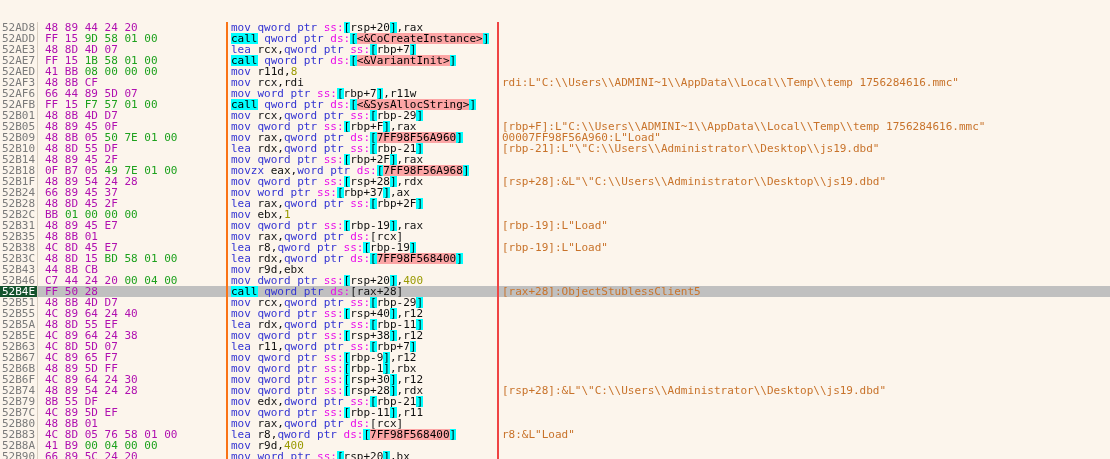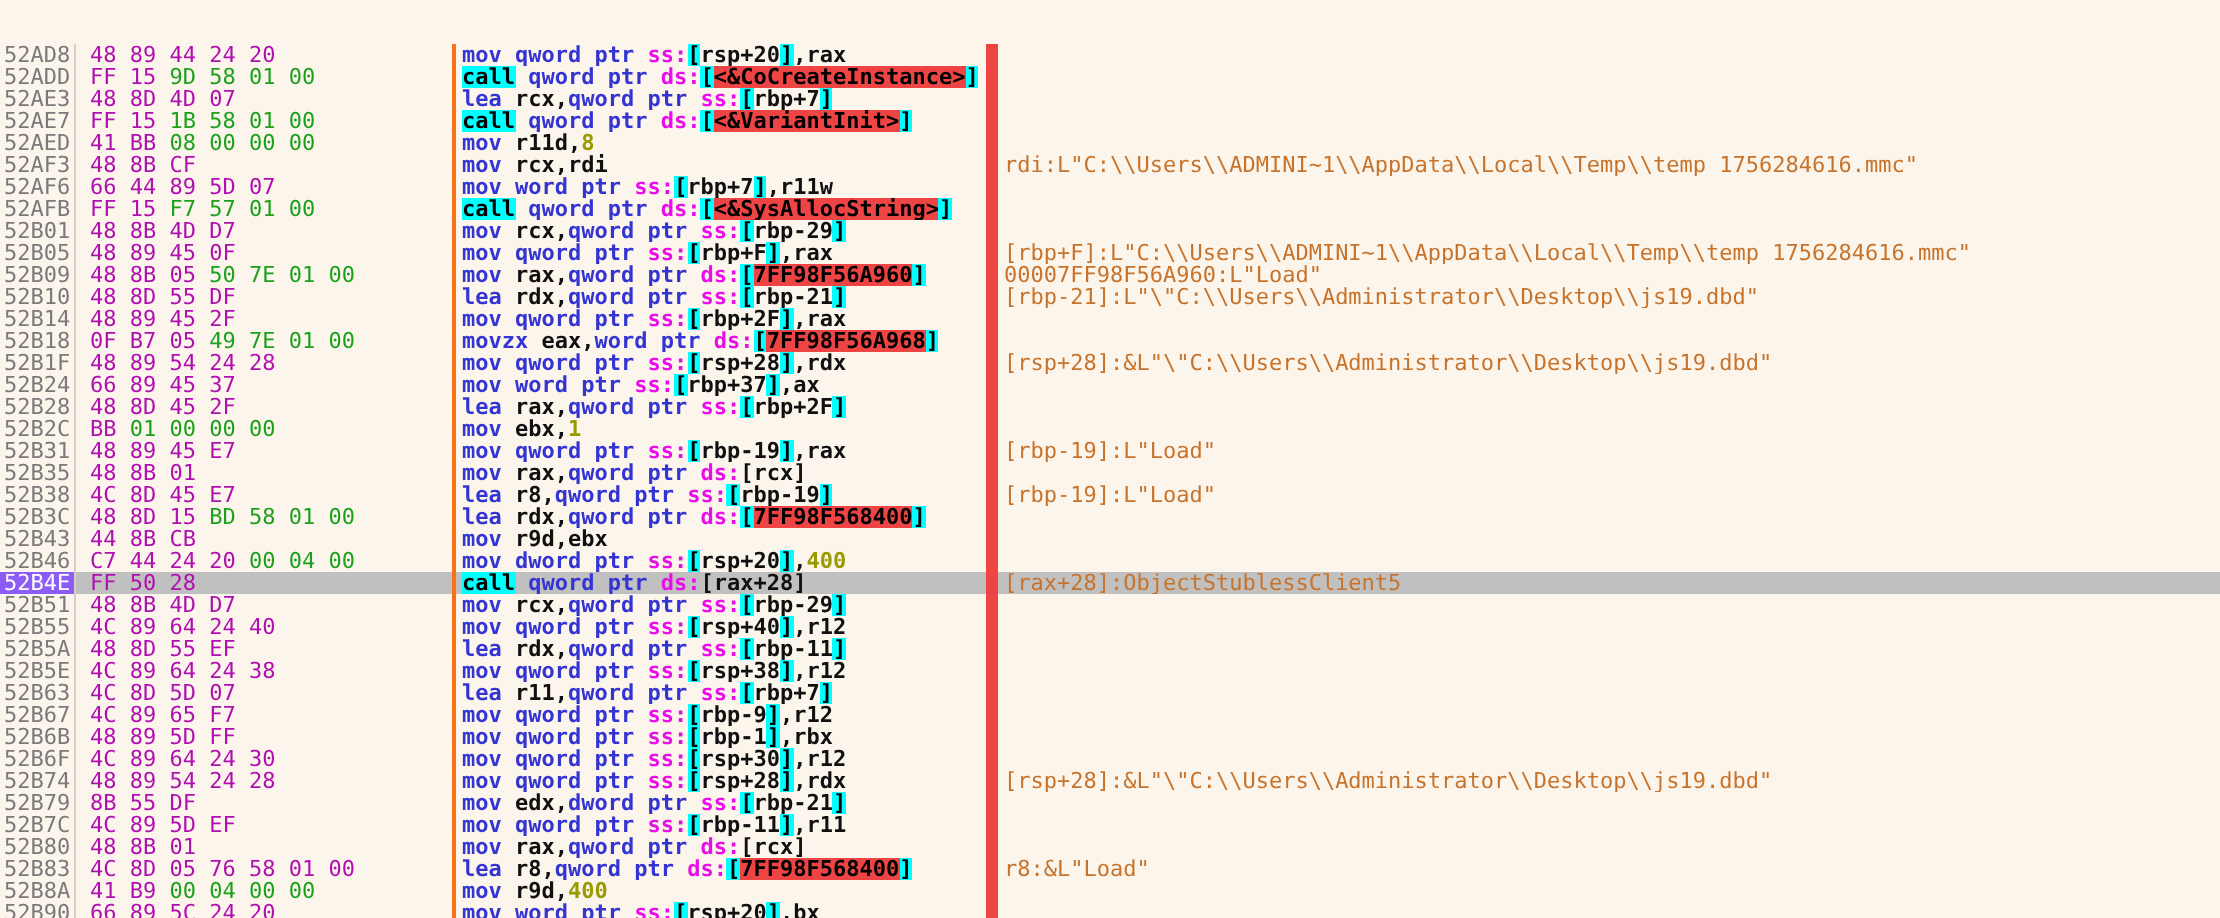--- a/index.html
+++ b/index.html
@@ -10,31 +10,31 @@
   #disasm{
     position:absolute;left:0;top:0;width:1110px;height:459px;
     font-family:"DejaVu Sans Mono","Liberation Mono",monospace;
     font-size:11px;line-height:11px;white-space:pre;color:#101010;
     cursor:default;
   }
   .row{display:flex;height:11px;}
   .cell{box-sizing:border-box;height:11px;overflow:hidden;}
   .c-addr{width:38px;padding-left:2px;color:#7A7A7A;border-right:1px solid #D8CEC2;}
   .c-bytes{width:190px;padding-left:7px;border-right:2px solid #f97316;}
-  .c-disasm{width:271px;padding-left:3px;border-right:6px solid #ef4444;font-weight:bold;}
+  .c-disasm{width:271px;padding-left:3px;border-right:2px solid #ef4444;}
   .c-comment{flex:1;padding-left:3px;color:#C8732B;}
   .t-by{color:#B010B0;}          
   .t-bg{color:#1DA11D;}          
   .t-b{color:#3434D2;}           
   .t-k{color:#101010;}           
   .t-s{color:#E90EE9;}           
   .t-o{color:#999900;}           
   .t-c{background:#00FFFF;color:#000;} 
-  .t-y{background:#ef4444;color:#000;} 
+  .t-y{background:#fca5a5;color:#000;} 
   .sel{background:#C0C0C0;}
-  .sel .c-addr{background:#8b5cf6;color:#FFF;}
+  .sel .c-addr{background:#14532d;color:#FFF;}
 </style>
 </head>
 <body>
 
 <div id="disasm">
   <div><div class="row"><div class="cell c-addr">52AD8</div><div class="cell c-bytes"><span class="t-by">48 89 44 24 20</span></div><div class="cell c-disasm"><span class="t-b">mov qword ptr </span><span class="t-s">ss:</span><span class="t-c">[</span><span class="t-k">rsp+20</span><span class="t-c">]</span><span class="t-k">,rax</span></div><div class="cell c-comment"></div></div><div class="row"><div class="cell c-addr">52ADD</div><div class="cell c-bytes"><span class="t-by">FF 15</span> <span class="t-bg">9D 58 01 00</span></div><div class="cell c-disasm"><span class="t-c">call</span><span class="t-k"> </span><span class="t-b">qword ptr </span><span class="t-s">ds:</span><span class="t-c">[</span><span class="t-y">&lt;&amp;CoCreateInstance&gt;</span><span class="t-c">]</span></div><div class="cell c-comment"></div></div><div class="row"><div class="cell c-addr">52AE3</div><div class="cell c-bytes"><span class="t-by">48 8D 4D 07</span></div><div class="cell c-disasm"><span class="t-b">lea </span><span class="t-k">rcx,</span><span class="t-b">qword ptr </span><span class="t-s">ss:</span><span class="t-c">[</span><span class="t-k">rbp+7</span><span class="t-c">]</span></div><div class="cell c-comment"></div></div><div class="row"><div class="cell c-addr">52AE7</div><div class="cell c-bytes"><span class="t-by">FF 15</span> <span class="t-bg">1B 58 01 00</span></div><div class="cell c-disasm"><span class="t-c">call</span><span class="t-k"> </span><span class="t-b">qword ptr </span><span class="t-s">ds:</span><span class="t-c">[</span><span class="t-y">&lt;&amp;VariantInit&gt;</span><span class="t-c">]</span></div><div class="cell c-comment"></div></div><div class="row"><div class="cell c-addr">52AED</div><div class="cell c-bytes"><span class="t-by">41 BB</span> <span class="t-bg">08 00 00 00</span></div><div class="cell c-disasm"><span class="t-b">mov </span><span class="t-k">r11d,</span><span class="t-o">8</span></div><div class="cell c-comment"></div></div><div class="row"><div class="cell c-addr">52AF3</div><div class="cell c-bytes"><span class="t-by">48 8B CF</span></div><div class="cell c-disasm"><span class="t-b">mov </span><span class="t-k">rcx,rdi</span></div><div class="cell c-comment">rdi:L"C:\\Users\\ADMINI~1\\AppData\\Local\\Temp\\temp_1756284616.mmc"</div></div><div class="row"><div class="cell c-addr">52AF6</div><div class="cell c-bytes"><span class="t-by">66 44 89 5D 07</span></div><div class="cell c-disasm"><span class="t-b">mov word ptr </span><span class="t-s">ss:</span><span class="t-c">[</span><span class="t-k">rbp+7</span><span class="t-c">]</span><span class="t-k">,r11w</span></div><div class="cell c-comment"></div></div><div class="row"><div class="cell c-addr">52AFB</div><div class="cell c-bytes"><span class="t-by">FF 15</span> <span class="t-bg">F7 57 01 00</span></div><div class="cell c-disasm"><span class="t-c">call</span><span class="t-k"> </span><span class="t-b">qword ptr </span><span class="t-s">ds:</span><span class="t-c">[</span><span class="t-y">&lt;&amp;SysAllocString&gt;</span><span class="t-c">]</span></div><div class="cell c-comment"></div></div><div class="row"><div class="cell c-addr">52B01</div><div class="cell c-bytes"><span class="t-by">48 8B 4D D7</span></div><div class="cell c-disasm"><span class="t-b">mov </span><span class="t-k">rcx,</span><span class="t-b">qword ptr </span><span class="t-s">ss:</span><span class="t-c">[</span><span class="t-k">rbp-29</span><span class="t-c">]</span></div><div class="cell c-comment"></div></div><div class="row"><div class="cell c-addr">52B05</div><div class="cell c-bytes"><span class="t-by">48 89 45 0F</span></div><div class="cell c-disasm"><span class="t-b">mov qword ptr </span><span class="t-s">ss:</span><span class="t-c">[</span><span class="t-k">rbp+F</span><span class="t-c">]</span><span class="t-k">,rax</span></div><div class="cell c-comment">[rbp+F]:L"C:\\Users\\ADMINI~1\\AppData\\Local\\Temp\\temp_1756284616.mmc"</div></div><div class="row"><div class="cell c-addr">52B09</div><div class="cell c-bytes"><span class="t-by">48 8B 05</span> <span class="t-bg">50 7E 01 00</span></div><div class="cell c-disasm"><span class="t-b">mov </span><span class="t-k">rax,</span><span class="t-b">qword ptr </span><span class="t-s">ds:</span><span class="t-c">[</span><span class="t-y">7FF98F56A960</span><span class="t-c">]</span></div><div class="cell c-comment">00007FF98F56A960:L"Load"</div></div><div class="row"><div class="cell c-addr">52B10</div><div class="cell c-bytes"><span class="t-by">48 8D 55 DF</span></div><div class="cell c-disasm"><span class="t-b">lea </span><span class="t-k">rdx,</span><span class="t-b">qword ptr </span><span class="t-s">ss:</span><span class="t-c">[</span><span class="t-k">rbp-21</span><span class="t-c">]</span></div><div class="cell c-comment">[rbp-21]:L"\"C:\\Users\\Administrator\\Desktop\\js19.dbd"</div></div><div class="row"><div class="cell c-addr">52B14</div><div class="cell c-bytes"><span class="t-by">48 89 45 2F</span></div><div class="cell c-disasm"><span class="t-b">mov qword ptr </span><span class="t-s">ss:</span><span class="t-c">[</span><span class="t-k">rbp+2F</span><span class="t-c">]</span><span class="t-k">,rax</span></div><div class="cell c-comment"></div></div><div class="row"><div class="cell c-addr">52B18</div><div class="cell c-bytes"><span class="t-by">0F B7 05</span> <span class="t-bg">49 7E 01 00</span></div><div class="cell c-disasm"><span class="t-b">movzx </span><span class="t-k">eax,</span><span class="t-b">word ptr </span><span class="t-s">ds:</span><span class="t-c">[</span><span class="t-y">7FF98F56A968</span><span class="t-c">]</span></div><div class="cell c-comment"></div></div><div class="row"><div class="cell c-addr">52B1F</div><div class="cell c-bytes"><span class="t-by">48 89 54 24 28</span></div><div class="cell c-disasm"><span class="t-b">mov qword ptr </span><span class="t-s">ss:</span><span class="t-c">[</span><span class="t-k">rsp+28</span><span class="t-c">]</span><span class="t-k">,rdx</span></div><div class="cell c-comment">[rsp+28]:&amp;L"\"C:\\Users\\Administrator\\Desktop\\js19.dbd"</div></div><div class="row"><div class="cell c-addr">52B24</div><div class="cell c-bytes"><span class="t-by">66 89 45 37</span></div><div class="cell c-disasm"><span class="t-b">mov word ptr </span><span class="t-s">ss:</span><span class="t-c">[</span><span class="t-k">rbp+37</span><span class="t-c">]</span><span class="t-k">,ax</span></div><div class="cell c-comment"></div></div><div class="row"><div class="cell c-addr">52B28</div><div class="cell c-bytes"><span class="t-by">48 8D 45 2F</span></div><div class="cell c-disasm"><span class="t-b">lea </span><span class="t-k">rax,</span><span class="t-b">qword ptr </span><span class="t-s">ss:</span><span class="t-c">[</span><span class="t-k">rbp+2F</span><span class="t-c">]</span></div><div class="cell c-comment"></div></div><div class="row"><div class="cell c-addr">52B2C</div><div class="cell c-bytes"><span class="t-by">BB</span> <span class="t-bg">01 00 00 00</span></div><div class="cell c-disasm"><span class="t-b">mov </span><span class="t-k">ebx,</span><span class="t-o">1</span></div><div class="cell c-comment"></div></div><div class="row"><div class="cell c-addr">52B31</div><div class="cell c-bytes"><span class="t-by">48 89 45 E7</span></div><div class="cell c-disasm"><span class="t-b">mov qword ptr </span><span class="t-s">ss:</span><span class="t-c">[</span><span class="t-k">rbp-19</span><span class="t-c">]</span><span class="t-k">,rax</span></div><div class="cell c-comment">[rbp-19]:L"Load"</div></div><div class="row"><div class="cell c-addr">52B35</div><div class="cell c-bytes"><span class="t-by">48 8B 01</span></div><div class="cell c-disasm"><span class="t-b">mov </span><span class="t-k">rax,</span><span class="t-b">qword ptr </span><span class="t-s">ds:</span><span class="t-k">[rcx]</span></div><div class="cell c-comment"></div></div><div class="row"><div class="cell c-addr">52B38</div><div class="cell c-bytes"><span class="t-by">4C 8D 45 E7</span></div><div class="cell c-disasm"><span class="t-b">lea </span><span class="t-k">r8,</span><span class="t-b">qword ptr </span><span class="t-s">ss:</span><span class="t-c">[</span><span class="t-k">rbp-19</span><span class="t-c">]</span></div><div class="cell c-comment">[rbp-19]:L"Load"</div></div><div class="row"><div class="cell c-addr">52B3C</div><div class="cell c-bytes"><span class="t-by">48 8D 15</span> <span class="t-bg">BD 58 01 00</span></div><div class="cell c-disasm"><span class="t-b">lea </span><span class="t-k">rdx,</span><span class="t-b">qword ptr </span><span class="t-s">ds:</span><span class="t-c">[</span><span class="t-y">7FF98F568400</span><span class="t-c">]</span></div><div class="cell c-comment"></div></div><div class="row"><div class="cell c-addr">52B43</div><div class="cell c-bytes"><span class="t-by">44 8B CB</span></div><div class="cell c-disasm"><span class="t-b">mov </span><span class="t-k">r9d,ebx</span></div><div class="cell c-comment"></div></div><div class="row"><div class="cell c-addr">52B46</div><div class="cell c-bytes"><span class="t-by">C7 44 24 20</span> <span class="t-bg">00 04 00</span></div><div class="cell c-disasm"><span class="t-b">mov dword ptr </span><span class="t-s">ss:</span><span class="t-c">[</span><span class="t-k">rsp+20</span><span class="t-c">]</span><span class="t-k">,</span><span class="t-o">400</span></div><div class="cell c-comment"></div></div><div class="row sel"><div class="cell c-addr">52B4E</div><div class="cell c-bytes"><span class="t-by">FF 50 28</span></div><div class="cell c-disasm"><span class="t-c">call</span><span class="t-k"> </span><span class="t-b">qword ptr </span><span class="t-s">ds:</span><span class="t-k">[rax+28]</span></div><div class="cell c-comment">[rax+28]:ObjectStublessClient5</div></div><div class="row"><div class="cell c-addr">52B51</div><div class="cell c-bytes"><span class="t-by">48 8B 4D D7</span></div><div class="cell c-disasm"><span class="t-b">mov </span><span class="t-k">rcx,</span><span class="t-b">qword ptr </span><span class="t-s">ss:</span><span class="t-c">[</span><span class="t-k">rbp-29</span><span class="t-c">]</span></div><div class="cell c-comment"></div></div><div class="row"><div class="cell c-addr">52B55</div><div class="cell c-bytes"><span class="t-by">4C 89 64 24 40</span></div><div class="cell c-disasm"><span class="t-b">mov qword ptr </span><span class="t-s">ss:</span><span class="t-c">[</span><span class="t-k">rsp+40</span><span class="t-c">]</span><span class="t-k">,r12</span></div><div class="cell c-comment"></div></div><div class="row"><div class="cell c-addr">52B5A</div><div class="cell c-bytes"><span class="t-by">48 8D 55 EF</span></div><div class="cell c-disasm"><span class="t-b">lea </span><span class="t-k">rdx,</span><span class="t-b">qword ptr </span><span class="t-s">ss:</span><span class="t-c">[</span><span class="t-k">rbp-11</span><span class="t-c">]</span></div><div class="cell c-comment"></div></div><div class="row"><div class="cell c-addr">52B5E</div><div class="cell c-bytes"><span class="t-by">4C 89 64 24 38</span></div><div class="cell c-disasm"><span class="t-b">mov qword ptr </span><span class="t-s">ss:</span><span class="t-c">[</span><span class="t-k">rsp+38</span><span class="t-c">]</span><span class="t-k">,r12</span></div><div class="cell c-comment"></div></div><div class="row"><div class="cell c-addr">52B63</div><div class="cell c-bytes"><span class="t-by">4C 8D 5D 07</span></div><div class="cell c-disasm"><span class="t-b">lea </span><span class="t-k">r11,</span><span class="t-b">qword ptr </span><span class="t-s">ss:</span><span class="t-c">[</span><span class="t-k">rbp+7</span><span class="t-c">]</span></div><div class="cell c-comment"></div></div><div class="row"><div class="cell c-addr">52B67</div><div class="cell c-bytes"><span class="t-by">4C 89 65 F7</span></div><div class="cell c-disasm"><span class="t-b">mov qword ptr </span><span class="t-s">ss:</span><span class="t-c">[</span><span class="t-k">rbp-9</span><span class="t-c">]</span><span class="t-k">,r12</span></div><div class="cell c-comment"></div></div><div class="row"><div class="cell c-addr">52B6B</div><div class="cell c-bytes"><span class="t-by">48 89 5D FF</span></div><div class="cell c-disasm"><span class="t-b">mov qword ptr </span><span class="t-s">ss:</span><span class="t-c">[</span><span class="t-k">rbp-1</span><span class="t-c">]</span><span class="t-k">,rbx</span></div><div class="cell c-comment"></div></div><div class="row"><div class="cell c-addr">52B6F</div><div class="cell c-bytes"><span class="t-by">4C 89 64 24 30</span></div><div class="cell c-disasm"><span class="t-b">mov qword ptr </span><span class="t-s">ss:</span><span class="t-c">[</span><span class="t-k">rsp+30</span><span class="t-c">]</span><span class="t-k">,r12</span></div><div class="cell c-comment"></div></div><div class="row"><div class="cell c-addr">52B74</div><div class="cell c-bytes"><span class="t-by">48 89 54 24 28</span></div><div class="cell c-disasm"><span class="t-b">mov qword ptr </span><span class="t-s">ss:</span><span class="t-c">[</span><span class="t-k">rsp+28</span><span class="t-c">]</span><span class="t-k">,rdx</span></div><div class="cell c-comment">[rsp+28]:&amp;L"\"C:\\Users\\Administrator\\Desktop\\js19.dbd"</div></div><div class="row"><div class="cell c-addr">52B79</div><div class="cell c-bytes"><span class="t-by">8B 55 DF</span></div><div class="cell c-disasm"><span class="t-b">mov </span><span class="t-k">edx,</span><span class="t-b">dword ptr </span><span class="t-s">ss:</span><span class="t-c">[</span><span class="t-k">rbp-21</span><span class="t-c">]</span></div><div class="cell c-comment"></div></div><div class="row"><div class="cell c-addr">52B7C</div><div class="cell c-bytes"><span class="t-by">4C 89 5D EF</span></div><div class="cell c-disasm"><span class="t-b">mov qword ptr </span><span class="t-s">ss:</span><span class="t-c">[</span><span class="t-k">rbp-11</span><span class="t-c">]</span><span class="t-k">,r11</span></div><div class="cell c-comment"></div></div><div class="row"><div class="cell c-addr">52B80</div><div class="cell c-bytes"><span class="t-by">48 8B 01</span></div><div class="cell c-disasm"><span class="t-b">mov </span><span class="t-k">rax,</span><span class="t-b">qword ptr </span><span class="t-s">ds:</span><span class="t-k">[rcx]</span></div><div class="cell c-comment"></div></div><div class="row"><div class="cell c-addr">52B83</div><div class="cell c-bytes"><span class="t-by">4C 8D 05 76 58 01 00</span></div><div class="cell c-disasm"><span class="t-b">lea </span><span class="t-k">r8,</span><span class="t-b">qword ptr </span><span class="t-s">ds:</span><span class="t-c">[</span><span class="t-y">7FF98F568400</span><span class="t-c">]</span></div><div class="cell c-comment">r8:&amp;L"Load"</div></div><div class="row"><div class="cell c-addr">52B8A</div><div class="cell c-bytes"><span class="t-by">41 B9</span> <span class="t-bg">00 04 00 00</span></div><div class="cell c-disasm"><span class="t-b">mov </span><span class="t-k">r9d,</span><span class="t-o">400</span></div><div class="cell c-comment"></div></div><div class="row"><div class="cell c-addr">52B90</div><div class="cell c-bytes"><span class="t-by">66 89 5C 24 20</span></div><div class="cell c-disasm"><span class="t-b">mov word ptr </span><span class="t-s">ss:</span><span class="t-c">[</span><span class="t-k">rsp+20</span><span class="t-c">]</span><span class="t-k">,bx</span></div><div class="cell c-comment"></div></div></div>
 </div>
 
 </body></html>

